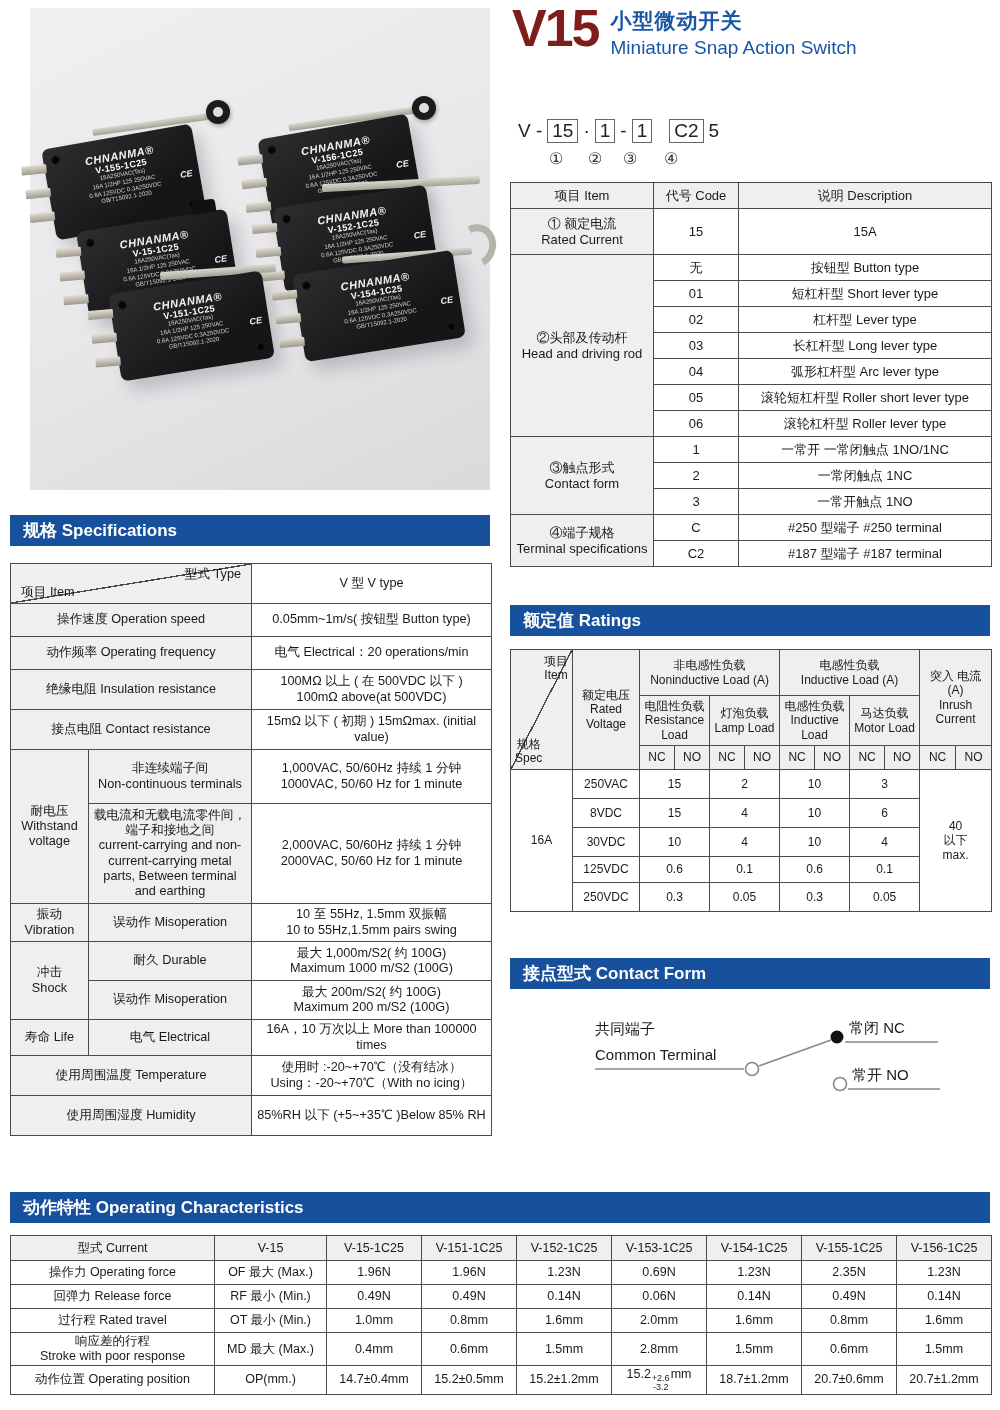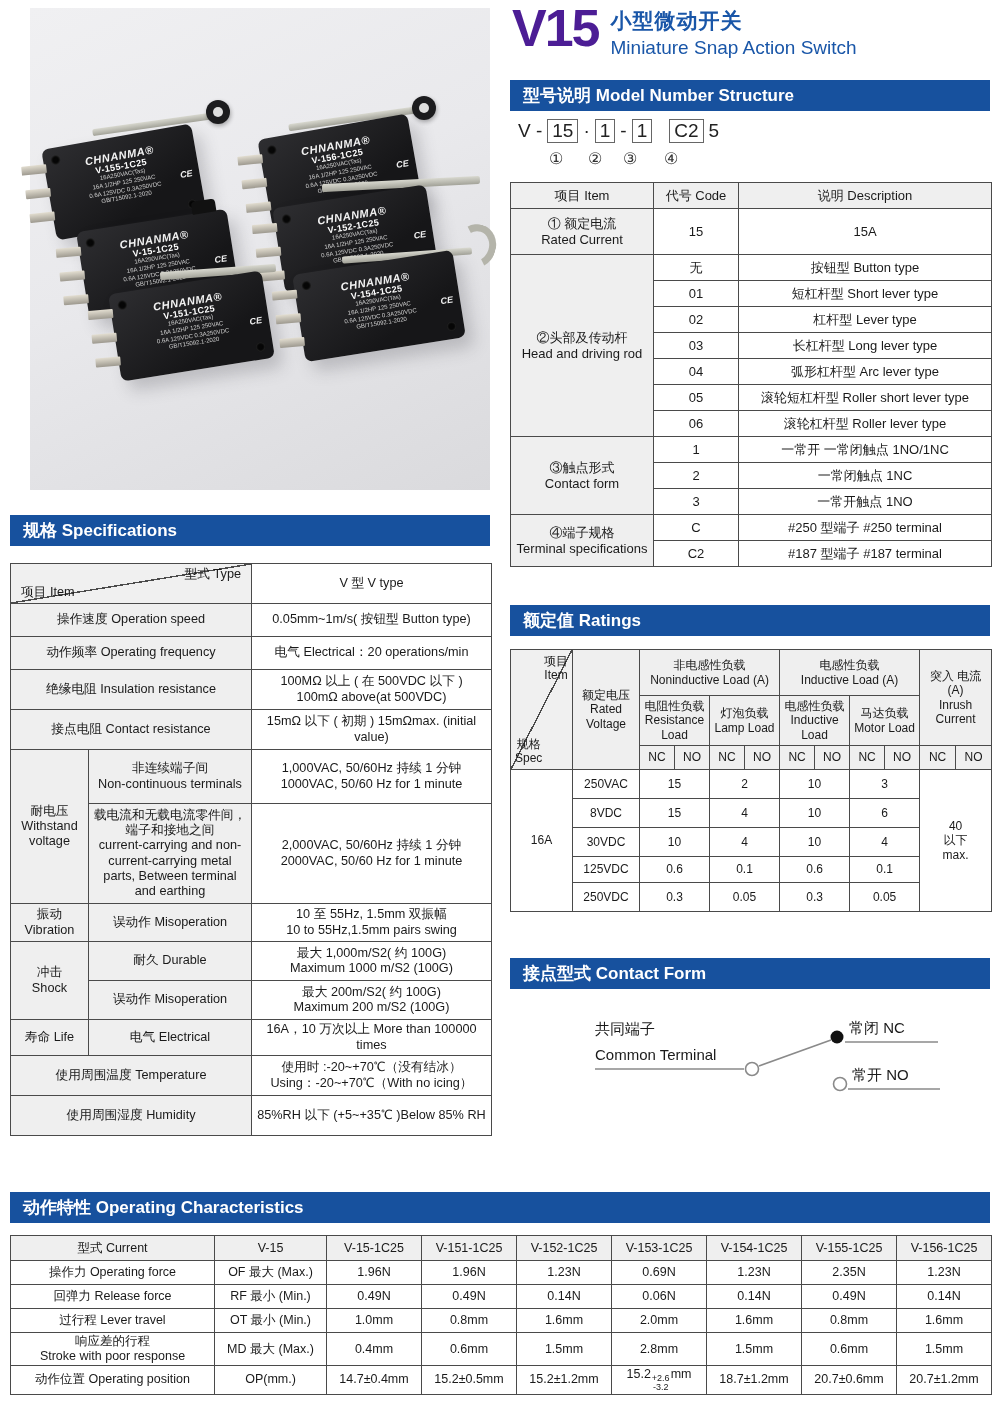--- a/index.html
+++ b/index.html
@@ -2,21 +2,21 @@
 <html><head>
 <meta charset="utf-8">
 <style>
   html,body{margin:0;padding:0;background:#fff;}
   #canvas{position:relative;width:1000px;height:1410px;background:#fff;overflow:hidden;
           font-family:"Liberation Sans",sans-serif;color:#1a1a1a;}
   .bar{position:absolute;height:31px;background:#17519E;color:#fff;font-size:17px;font-weight:bold;
        display:flex;align-items:center;padding-left:13px;box-sizing:border-box;}
   
   #title{position:absolute;left:512px;top:6px;display:flex;align-items:flex-start;}
-  #v15{font-size:52px;font-weight:bold;color:#4c1d95;line-height:0.88;letter-spacing:-2px;}
+  #v15{font-size:52px;font-weight:bold;color:#7f1d1d;line-height:0.88;letter-spacing:-2px;}
   #title .tstack{margin-left:12px;margin-top:1px;color:#1956A8;}
   #title .tzh{font-size:21px;font-weight:bold;letter-spacing:1px;}
   #title .ten{font-size:19px;margin-top:2px;}
   
   #photo{position:absolute;left:30px;top:8px;width:460px;height:482px;
          background:linear-gradient(155deg,#f0f0f2 0%,#e9e9ec 45%,#dadadd 100%);}
   .sw-body{position:absolute;background:linear-gradient(150deg,#2e2e31,#161618 70%);
            border-radius:7px;box-shadow:7px 11px 16px rgba(70,70,80,0.25);text-align:center;}
   .sw-brand{font-size:11px;font-weight:bold;font-style:italic;color:#f2f2f2;letter-spacing:0.6px;margin-top:13px;}
   .sw-model{font-size:9px;font-weight:bold;color:#fff;letter-spacing:0.4px;}
@@ -185,21 +185,20 @@
   </div>
 
   <div id="title">
     <div id="v15">V15</div>
     <div class="tstack">
       <div class="tzh">小型微动开关</div>
       <div class="ten">Miniature Snap Action Switch</div>
     </div>
   </div>
 
-  <div class="bar" style="left:510px;top:80px;width:480px;">型号说明 Model Number Structure</div>
 
   <div id="codeline">
     <div class="row1">
       <span class="pc">V -</span>
       <span class="box">15</span>
       <span class="pc">·</span>
       <span class="box">1</span>
       <span class="pc">-</span>
       <span class="box">1</span>
       <span class="box" style="margin-left:14px;">C2</span>
@@ -575,21 +574,21 @@
       <td class="w">RF 最小 (Min.)</td>
       <td class="w">0.49N</td>
       <td class="w">0.49N</td>
       <td class="w">0.14N</td>
       <td class="w">0.06N</td>
       <td class="w">0.14N</td>
       <td class="w">0.49N</td>
       <td class="w">0.14N</td>
     </tr>
     <tr style="height:24px;">
-      <td class="w">过行程 Lever travel</td>
+      <td class="w">过行程 Rated travel</td>
       <td class="w">OT 最小 (Min.)</td>
       <td class="w">1.0mm</td>
       <td class="w">0.8mm</td>
       <td class="w">1.6mm</td>
       <td class="w">2.0mm</td>
       <td class="w">1.6mm</td>
       <td class="w">0.8mm</td>
       <td class="w">1.6mm</td>
     </tr>
     <tr style="height:31px;">

